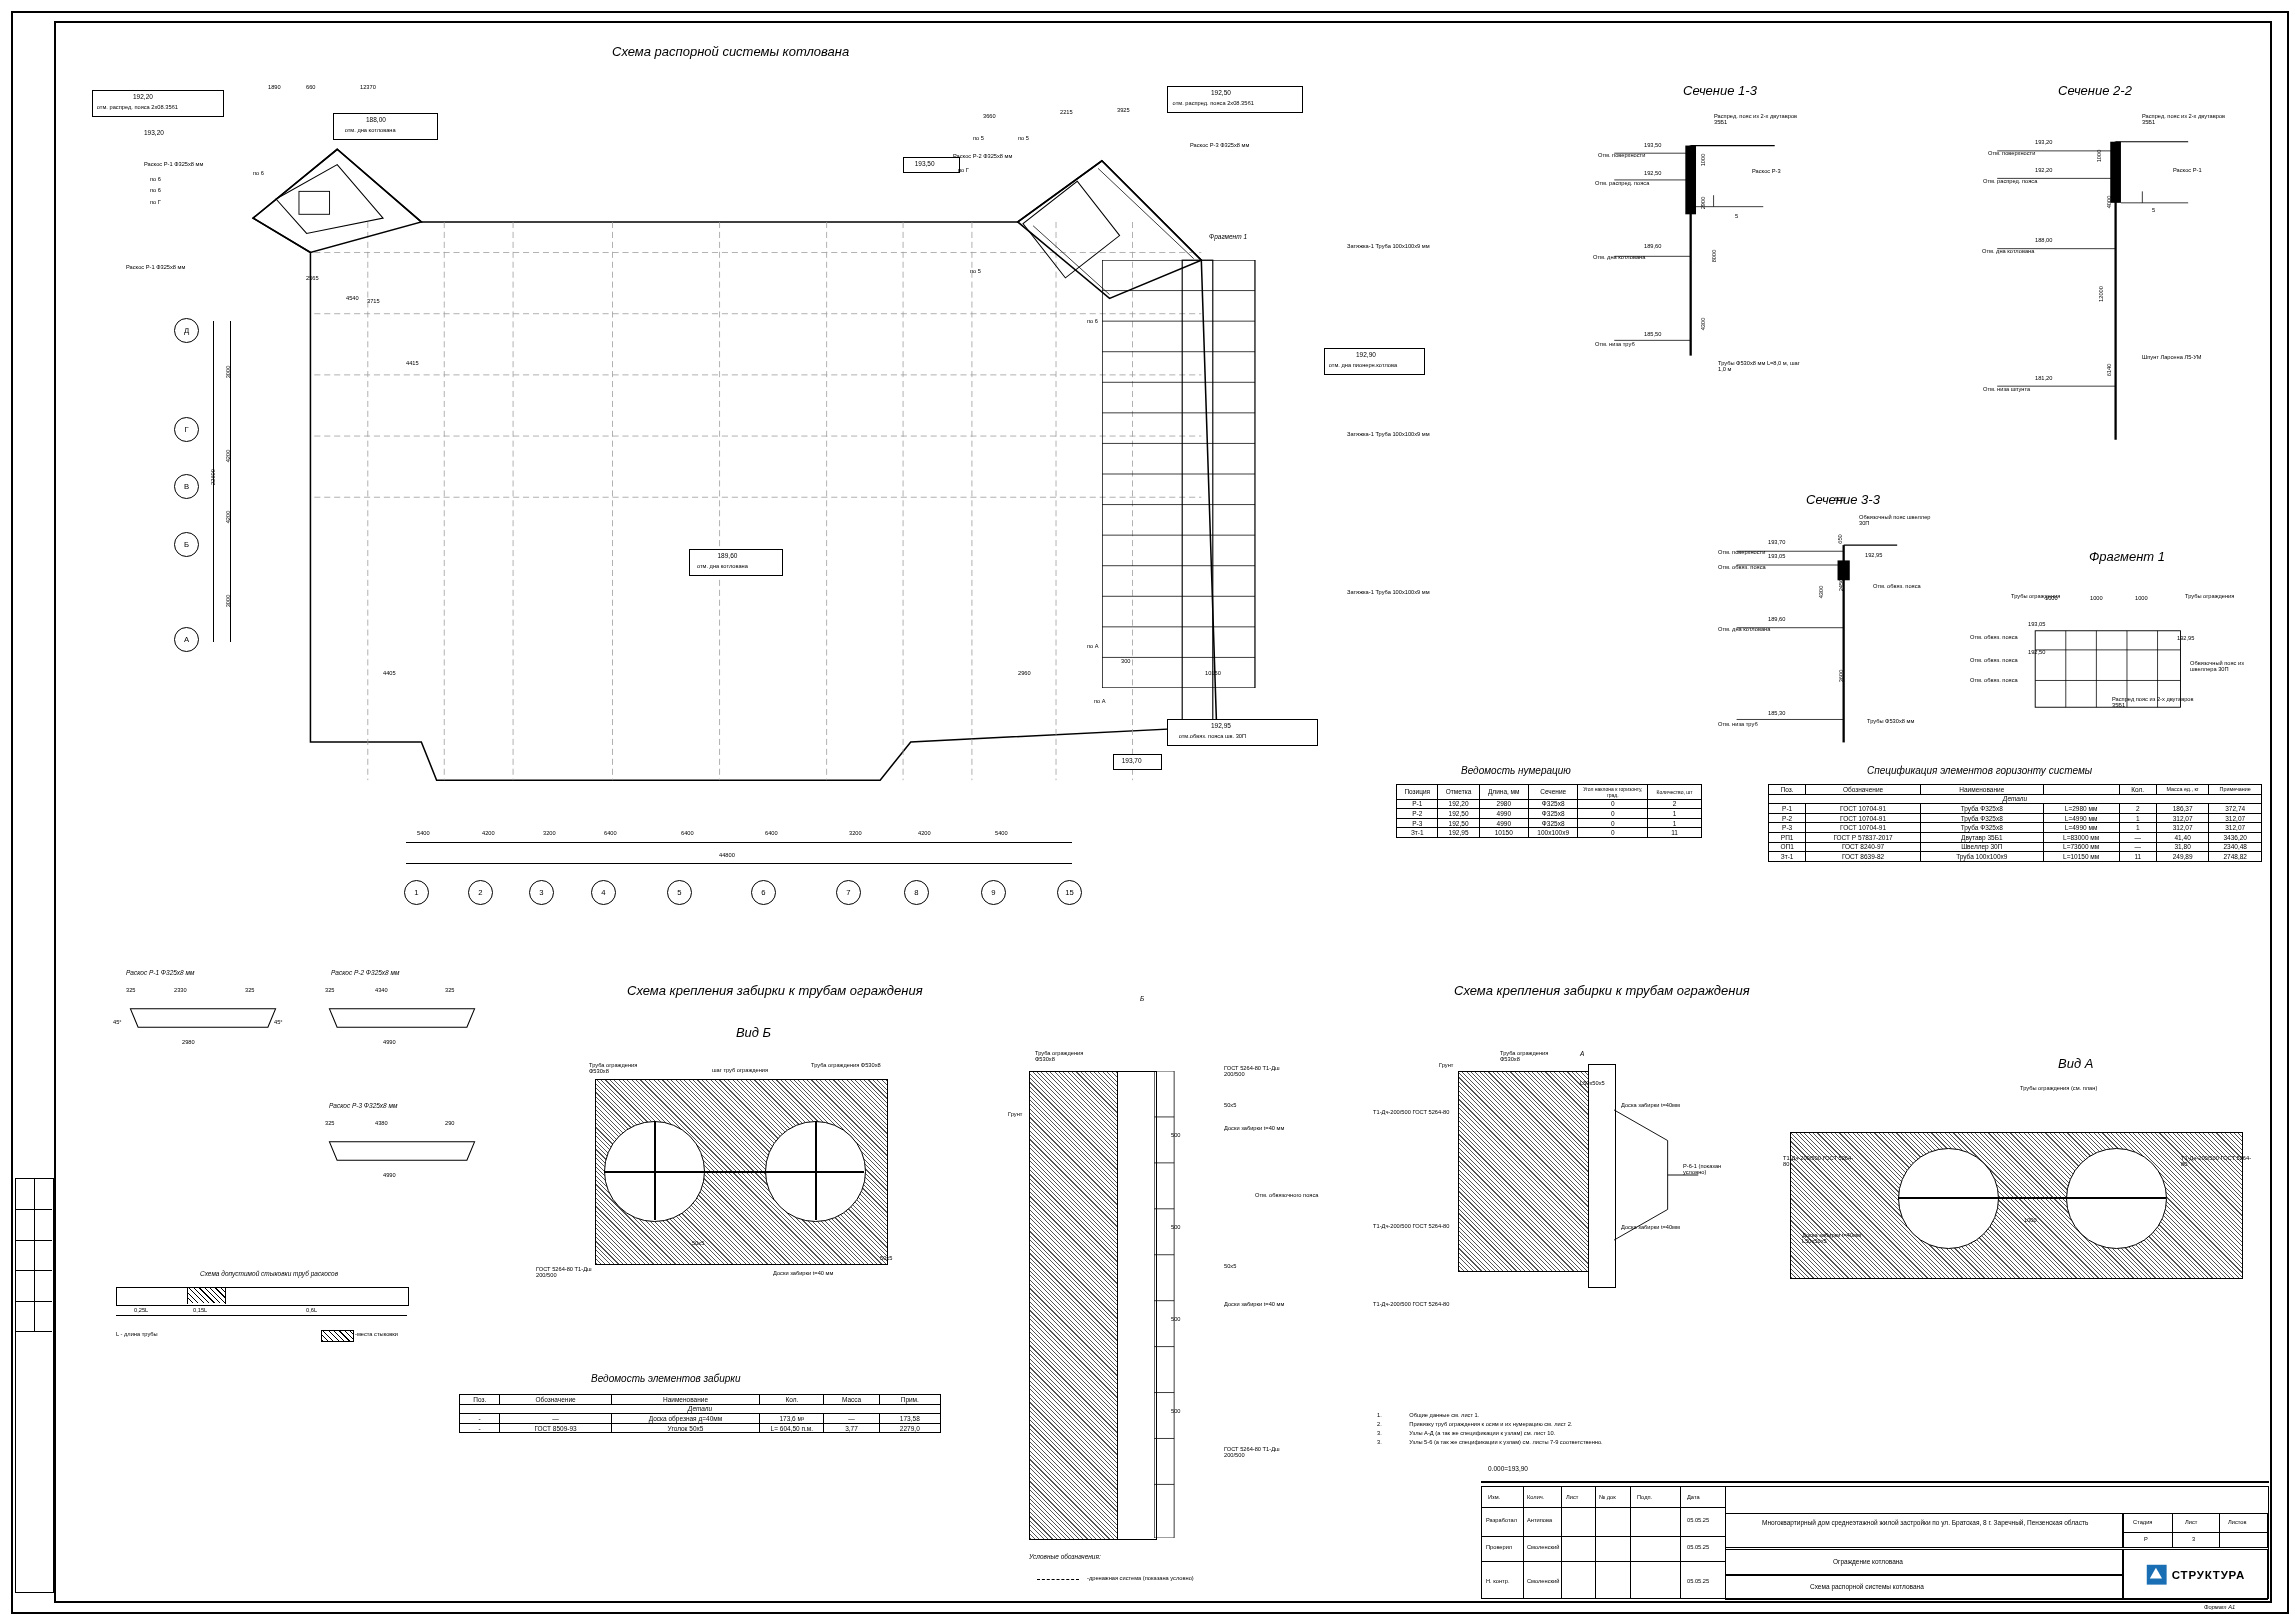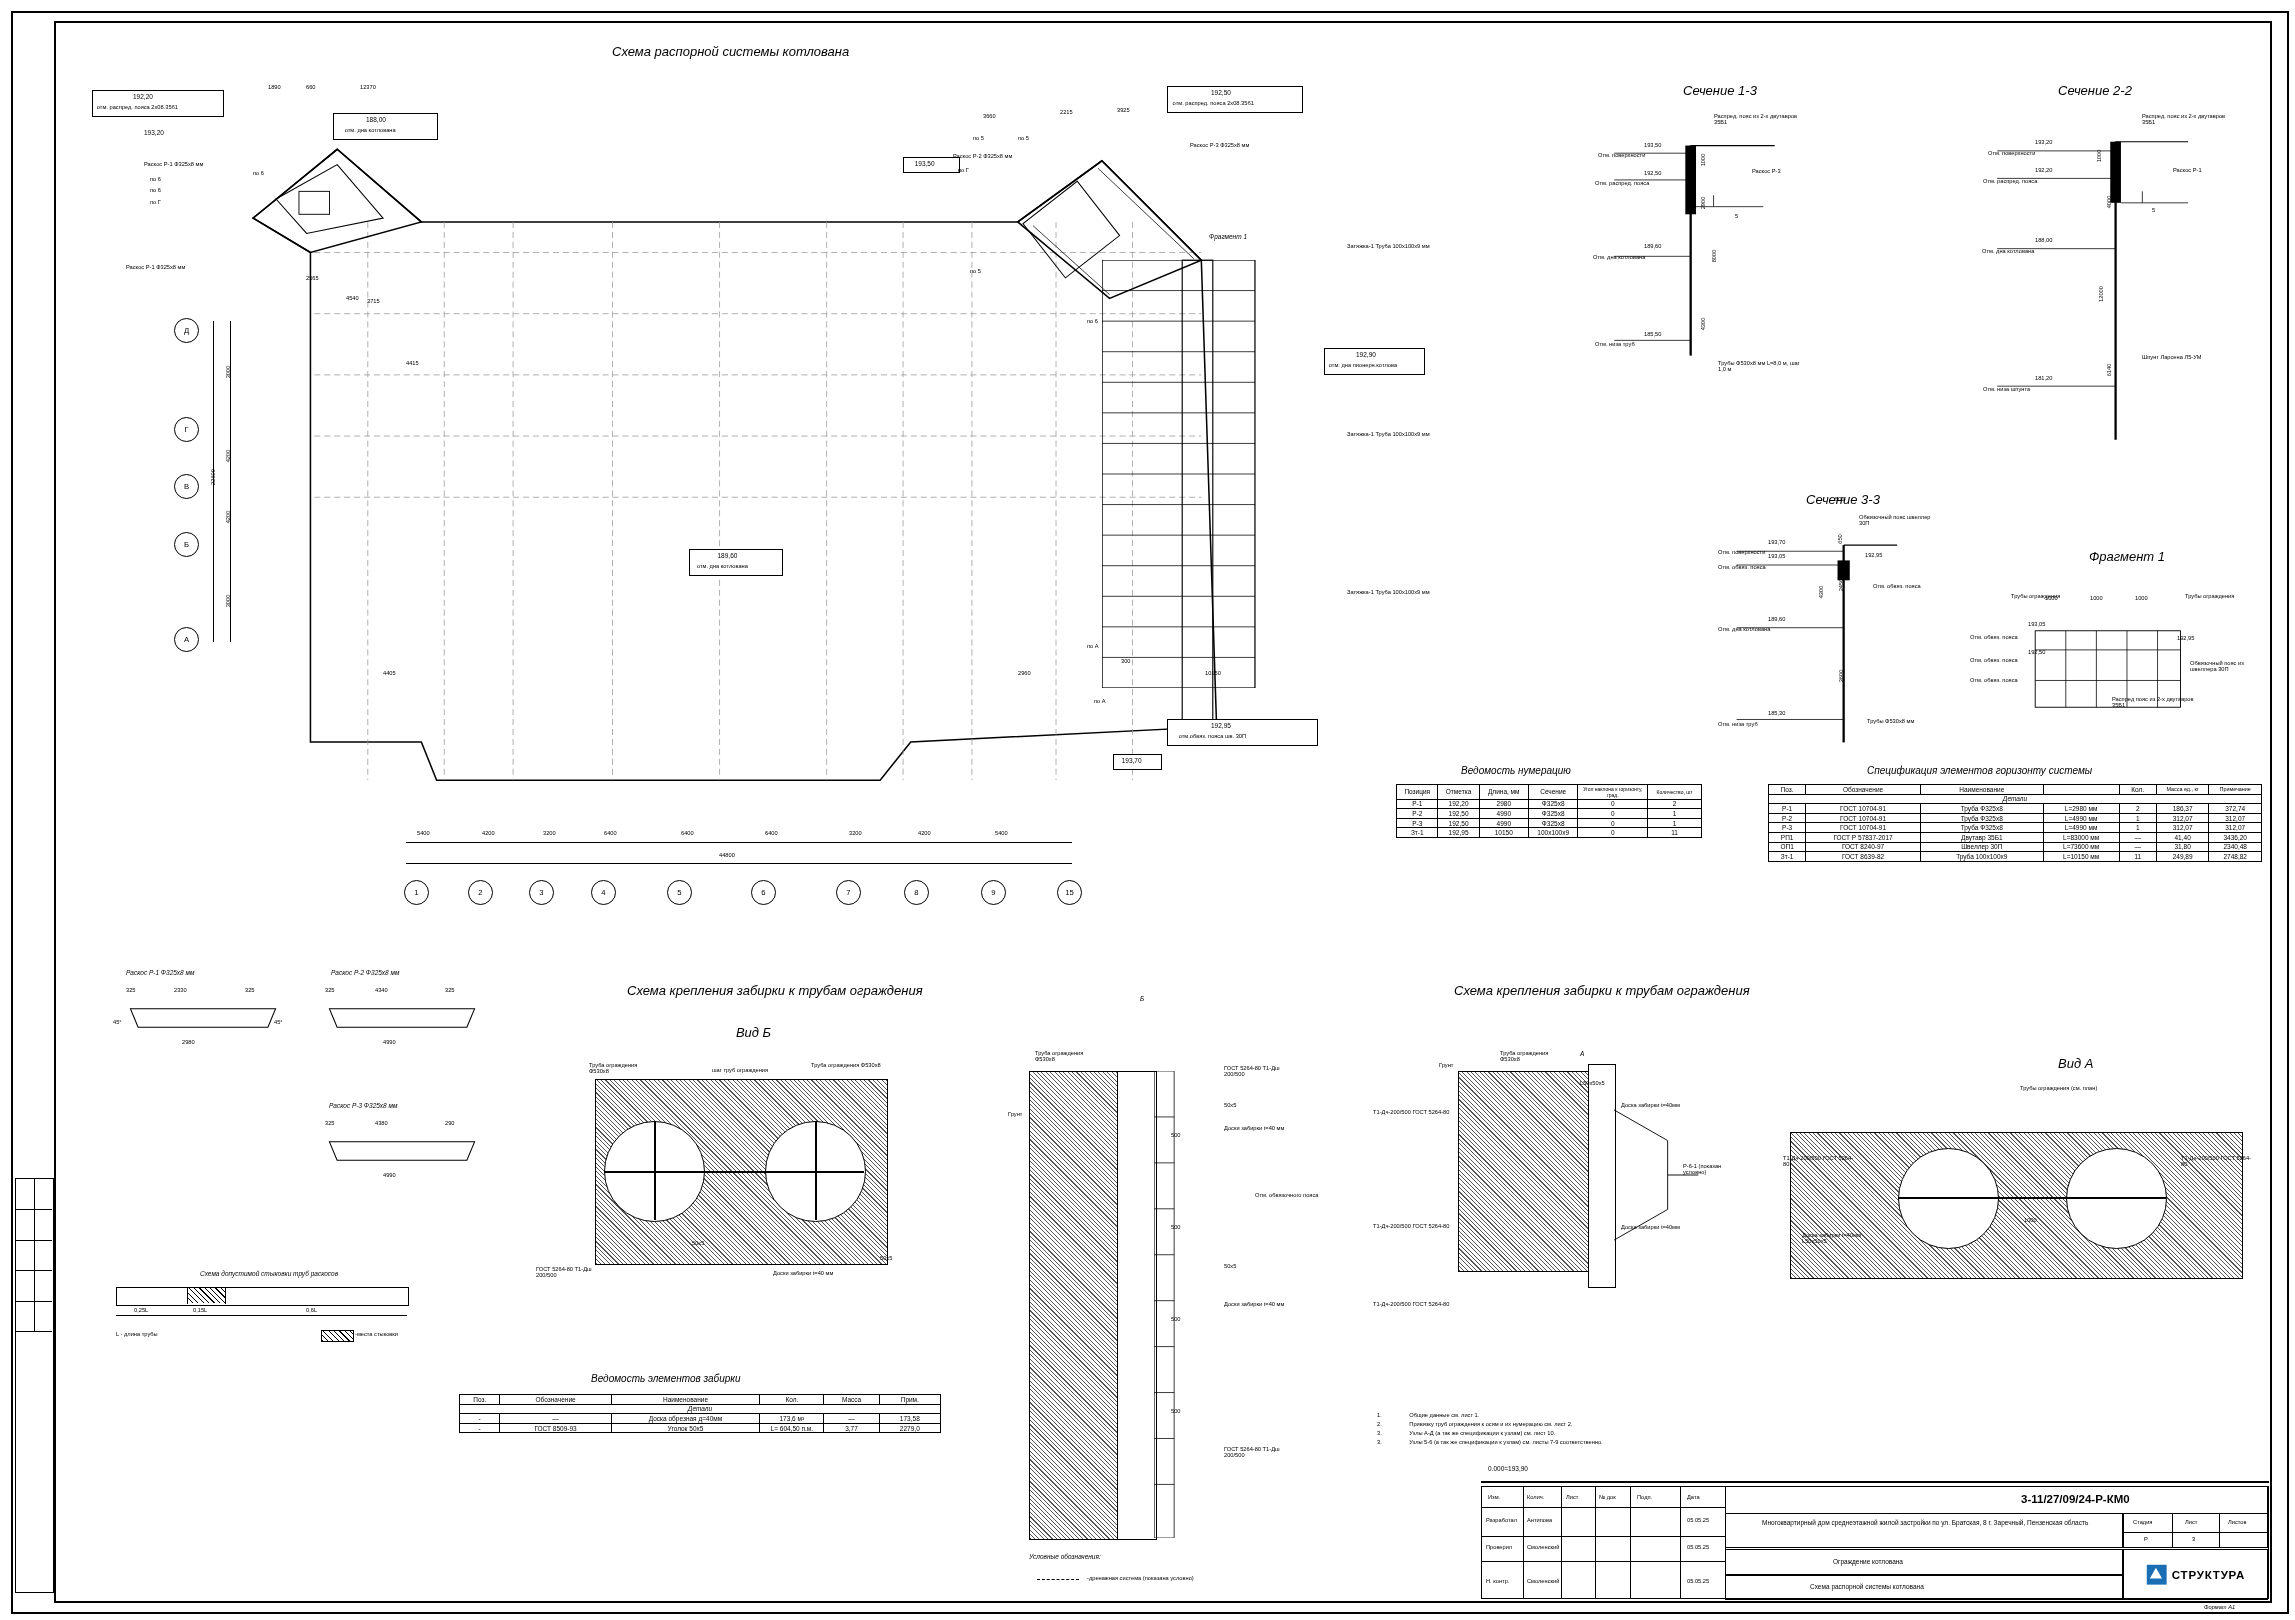--- a/index.html
+++ b/index.html
@@ -679,23 +679,20 @@
   <div class="lbl tiny" style="left:1486px;top:1517px;">Разработал</div>
   <div class="lbl tiny" style="left:1527px;top:1517px;">Антипова</div>
   <div class="lbl tiny" style="left:1687px;top:1517px;">05.05.25</div>
   <div class="lbl tiny" style="left:1486px;top:1544px;">Проверил</div>
   <div class="lbl tiny" style="left:1527px;top:1544px;">Смоленский</div>
   <div class="lbl tiny" style="left:1687px;top:1544px;">05.05.25</div>
   <div class="lbl tiny" style="left:1486px;top:1578px;">Н. контр.</div>
   <div class="lbl tiny" style="left:1527px;top:1578px;">Смоленский</div>
   <div class="lbl tiny" style="left:1687px;top:1578px;">05.05.25</div>
 
-  <div class="stampbox" style="left:1725px;top:1486px;width:543px;height:27.5px;">
-    <div class="lbl" style="left:295px;top:6.1px;font-size:11.5px;font-weight:bold;">3-11/27/09/24-Р-КМ0</div>
-  </div>
   <div class="stampbox" style="left:1725px;top:1513px;width:398px;height:35px;">
     <div class="lbl xsmall" style="left:7.7px;top:4.6px;width:383px;white-space:normal;text-align:center;">Многоквартирный дом среднеэтажной жилой застройки по ул. Братская, 8 г. Заречный, Пензенская область</div>
   </div>
   <div class="stampbox" style="left:1725px;top:1549px;width:398px;height:26px;">
     <div class="lbl xsmall" style="left:107px;top:7.7px;">Ограждение котлована</div>
   </div>
   <div class="stampbox" style="left:1725px;top:1575px;width:398px;height:24.5px;">
     <div class="lbl xsmall" style="left:84px;top:6.9px;">Схема распорной системы котлована</div>
   </div>
 

